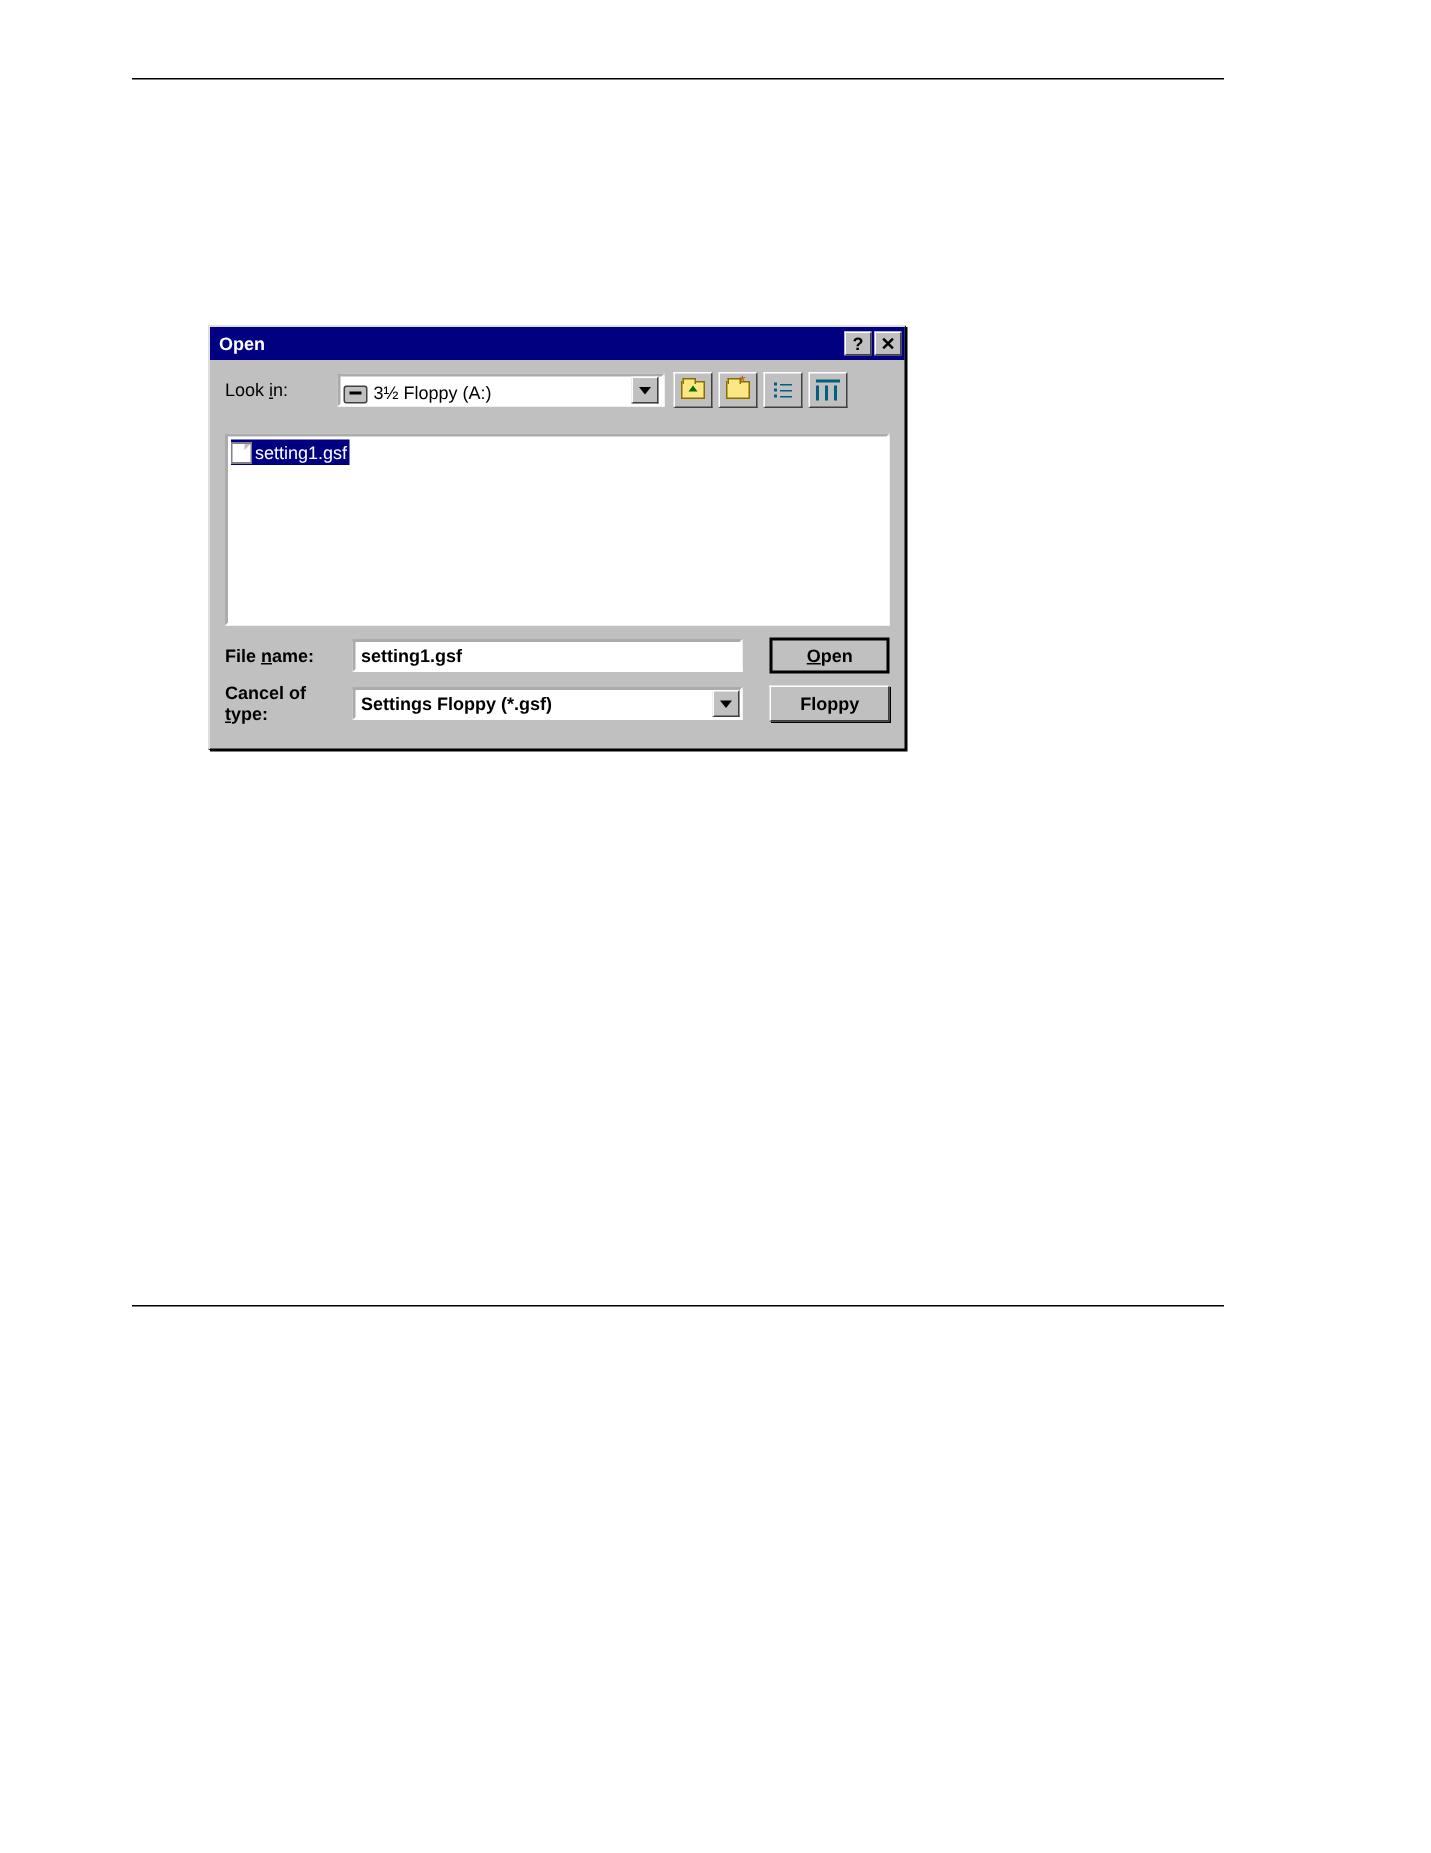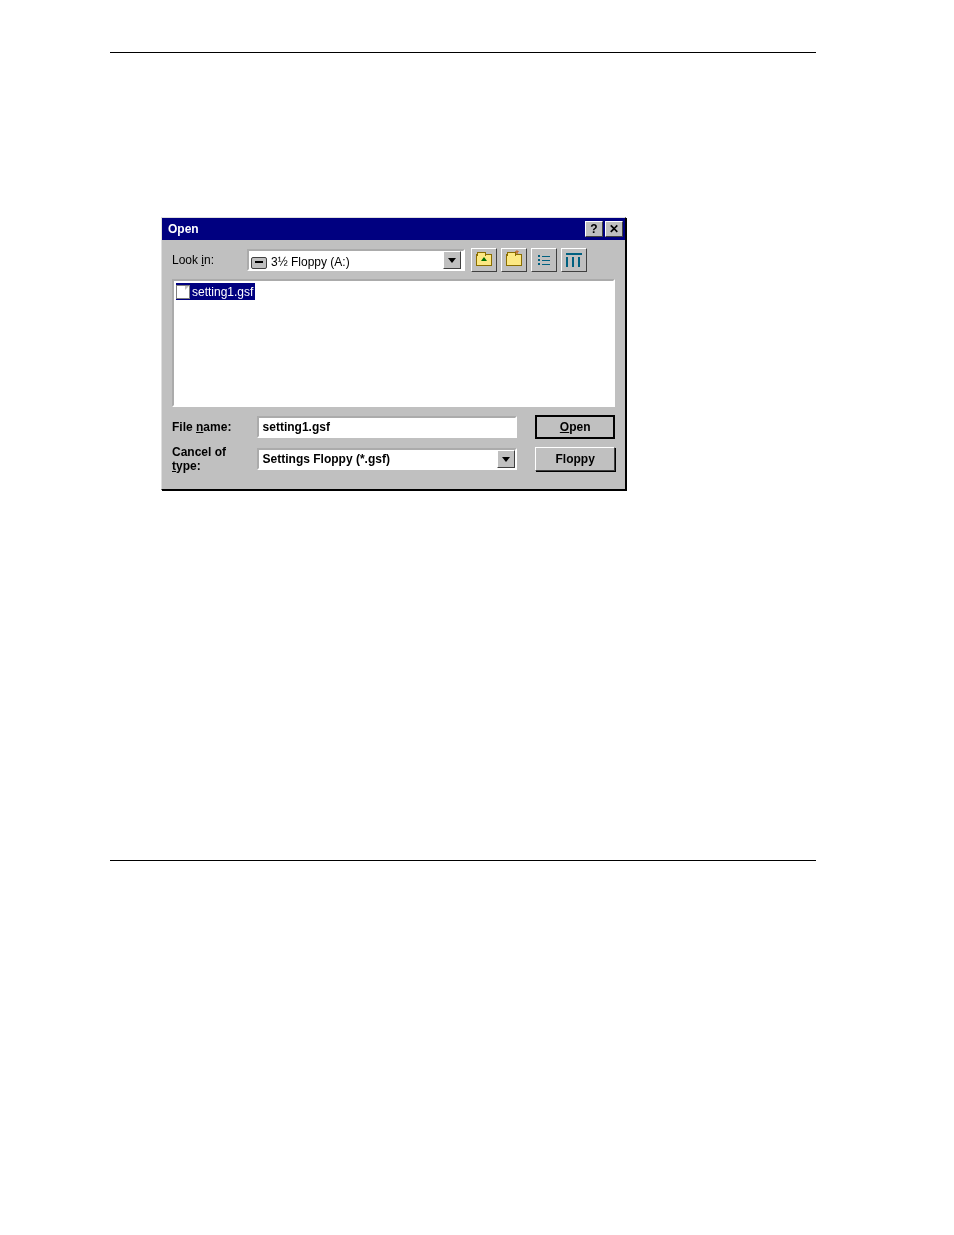--- a/index.html
+++ b/index.html
@@ -7,21 +7,21 @@
     margin: 0;
     width: 954px;
     height: 1235px;
     background: #ffffff;
     font-family: "MS Sans Serif", Tahoma, Arial, sans-serif;
     font-size: 12px;
     color: #000;
     position: relative;
   }
   .page {
-    padding: 52px 138px 0 110px;
+    padding: 52px 138px 0 88px;
   }
   .hr {
     border: 0;
     border-top: 1.5px solid #000;
     margin: 0;
   }
   .dlg-wrap {
     margin-top: 164px;
     margin-left: 51px;
   }
@@ -51,21 +51,21 @@
     width: 18px; height: 16px;
     background: #c0c0c0;
     border: 1px solid #fff;
     border-right-color: #404040;
     border-bottom-color: #404040;
     display:flex; align-items:center; justify-content:center;
     font-weight:bold; font-size:12px; color:#000;
     margin-left:2px;
   }
   .dlg-body { padding: 8px 10px 10px 10px; }
-  .row { display:flex; align-items:center; margin-bottom:7px; }
+  .row { display:flex; align-items:center; margin-bottom:17px; }
   .lbl { width:75px; }
   .underline-char { text-decoration: underline; }
   .sunken {
     background:#fff;
     border: 2px inset #fff;
     height: 22px;
     display:flex; align-items:flex-end;
   }
   .look-in {
     width: 218px;

